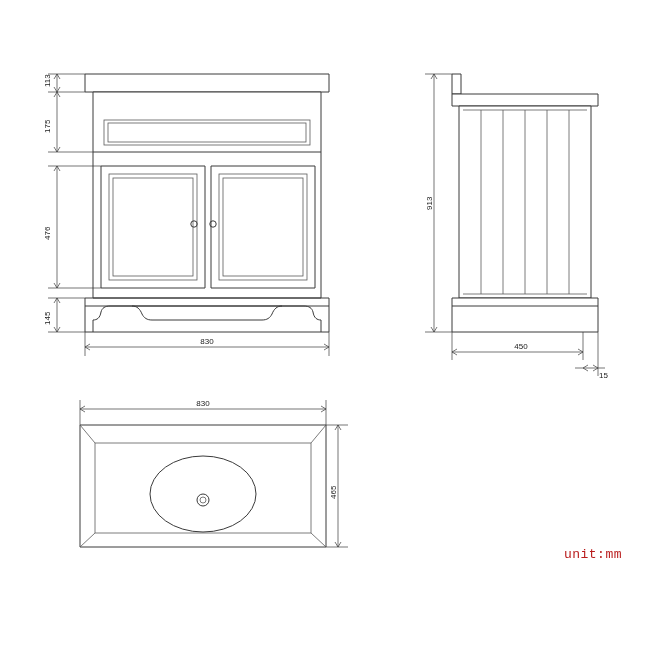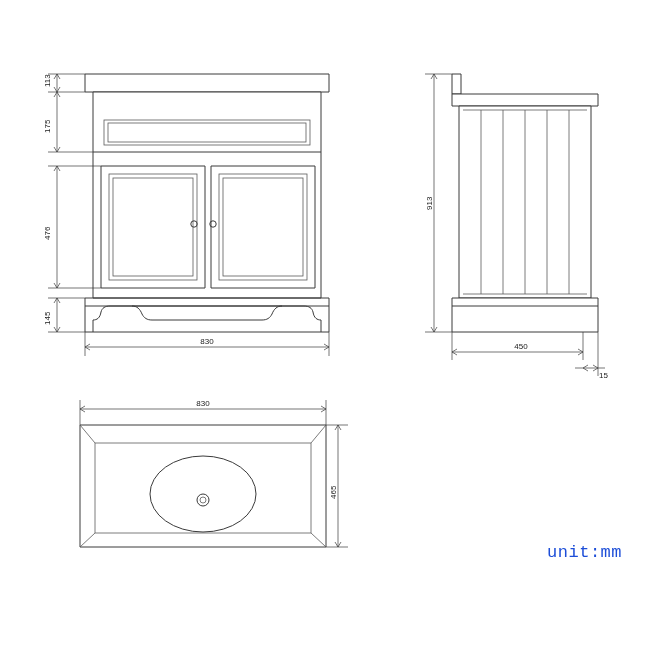--- a/index.html
+++ b/index.html
@@ -54,23 +54,23 @@
   .dimtext-v {
     font-family: "Liberation Sans", sans-serif;
     font-size: 8px;
     fill: #1a1a1a;
   }
   .unit-label {
     position: absolute;
     right: 28px;
     bottom: 88px;
     font-family: "Liberation Mono", monospace;
-    font-size: 17px;
+    font-size: 13px;
     letter-spacing: 0.5px;
-    color: #1d4ed8;
+    color: #b91c1c;
     white-space: nowrap;
     margin-left: 11px;
   }
 </style>
 </head>
 <body>
 
 <div id="stage">
 
   <svg class="drawing" viewBox="0 0 650 650">

